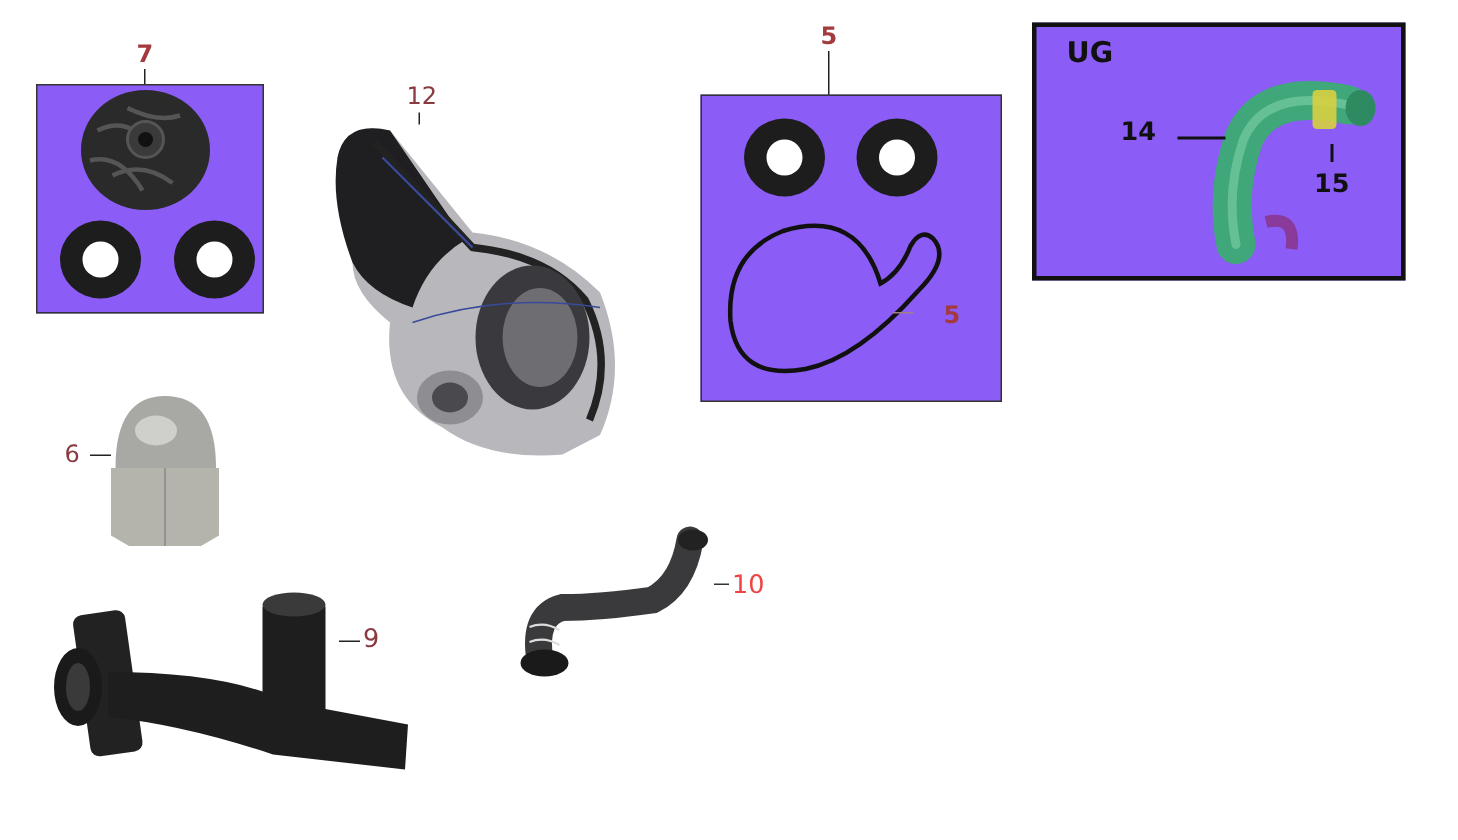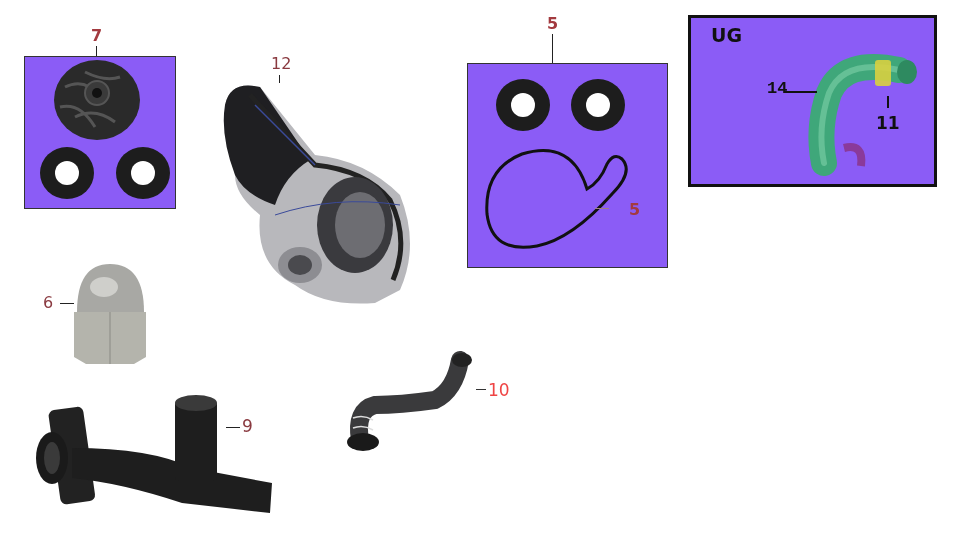--- a/index.html
+++ b/index.html
@@ -68,24 +68,24 @@
 
 <div class="frame thick" style="left:688px; top:15px; width:243px; height:166px;">
   <div class="callout black" style="left:20px; top:8px; font-size:19px;">UG</div>
   <svg width="120" height="130" style="left:108px; top:30px;">
     <path d="M100 22 Q45 10 30 45 Q18 80 25 115" stroke="#3fa77a" stroke-width="26" fill="none" stroke-linecap="round"></path>
     <path d="M100 22 Q45 10 30 45 Q18 80 25 115" stroke="#7fd0a8" stroke-width="6" fill="none" stroke-linecap="round" opacity="0.6"></path>
     <ellipse cx="108" cy="24" rx="10" ry="12" fill="#2e8a60"></ellipse>
     <rect x="76" y="12" width="16" height="26" rx="3" fill="#d8d040" opacity="0.9"></rect>
     <path d="M45 100 Q65 95 62 118" stroke="#8a3a9a" stroke-width="8" fill="none"></path>
   </svg>
-  <div class="callout black" style="left:76px; top:62px;font-family:Liberation Mono, monospace;">14</div>
+  <div class="callout black" style="left:56px; top:62px;">14</div>
   <div class="leader" style="left:94px; top:73px; width:32px; height:2px; background:#111;"></div>
   <div class="leader" style="left:196px; top:78px; width:2px; height:12px; background:#111;"></div>
-  <div class="callout black" style="left:185px; top:97px;">11</div>
+  <div class="callout black" style="left:185px; top:97px;">15</div>
 </div>
 
 <div class="callout" style="left:43px; top:295px; color:#8a3a40;">6</div>
 <div class="leader" style="left:60px; top:303px; width:14px; height:1px;"></div>
 <svg width="80" height="110" style="left:72px; top:262px;">
   <path d="M5 50 Q5 2 38 2 Q72 2 72 50 Z" fill="#a8a8a4"></path>
   <ellipse cx="32" cy="25" rx="14" ry="10" fill="#d8d8d4" opacity="0.8"></ellipse>
   <polygon points="2,50 74,50 74,95 62,102 14,102 2,95" fill="#b4b4ac"></polygon>
   <line x1="38" y1="50" x2="38" y2="102" stroke="#8a8a84" stroke-width="1"></line>
 </svg>

